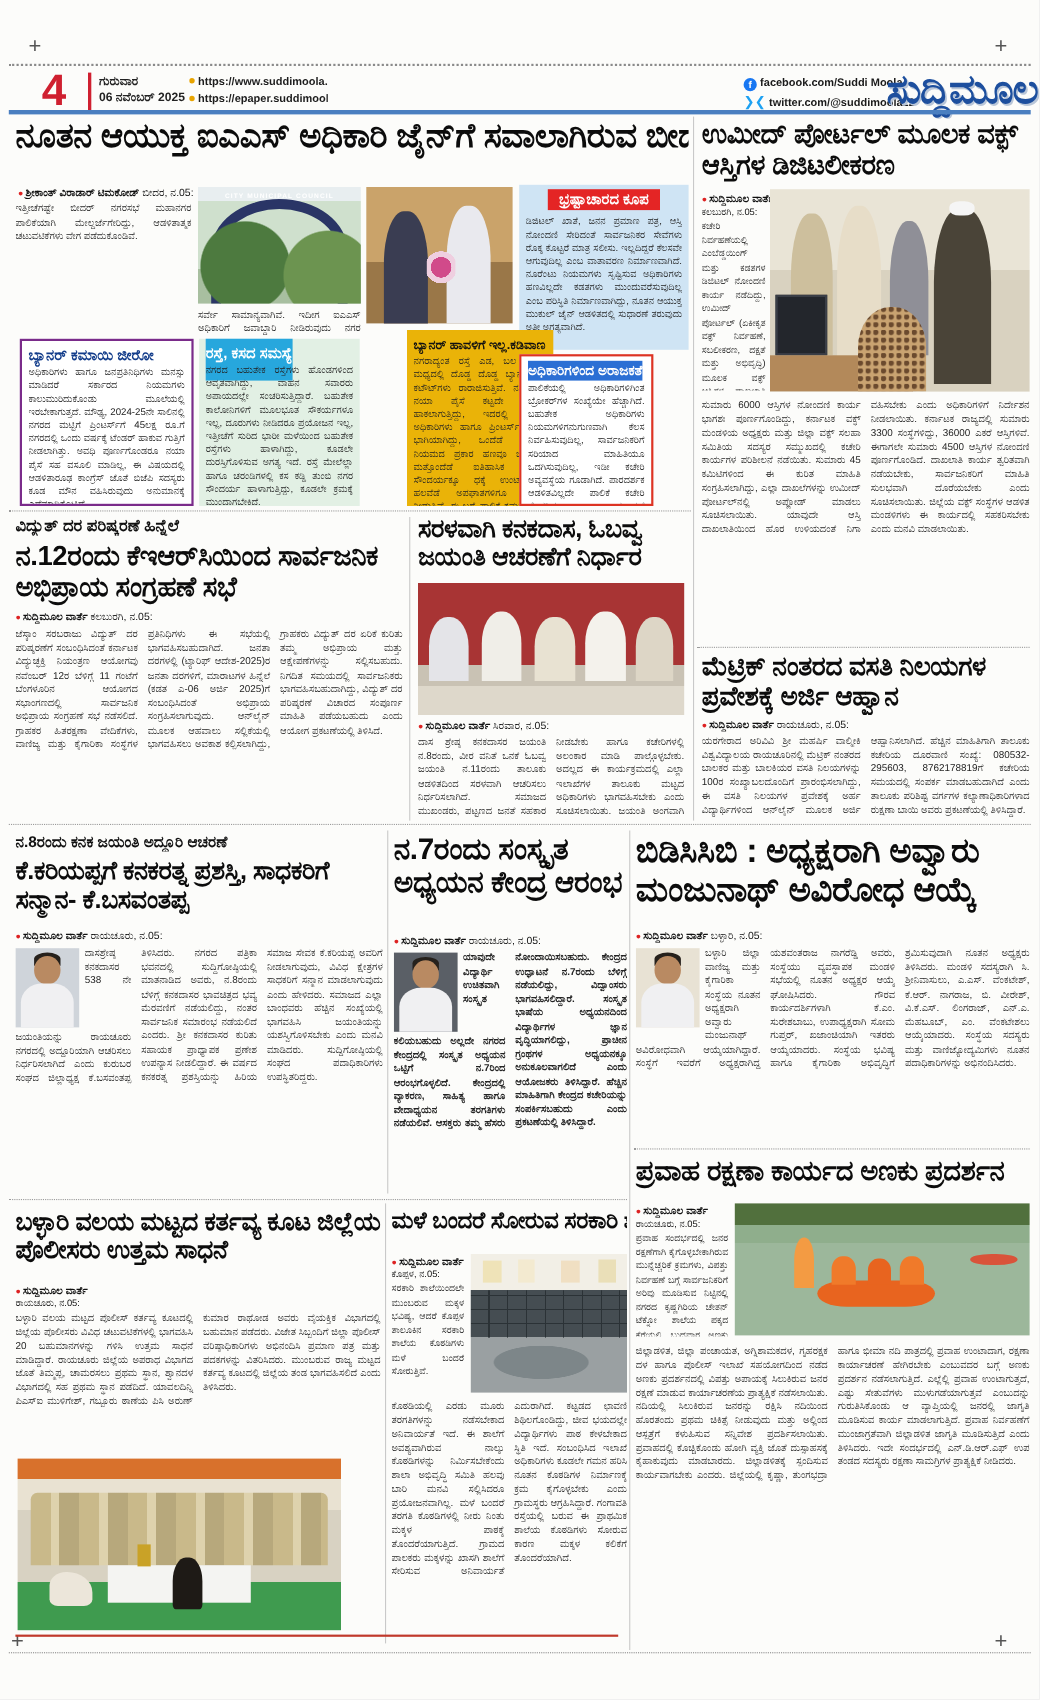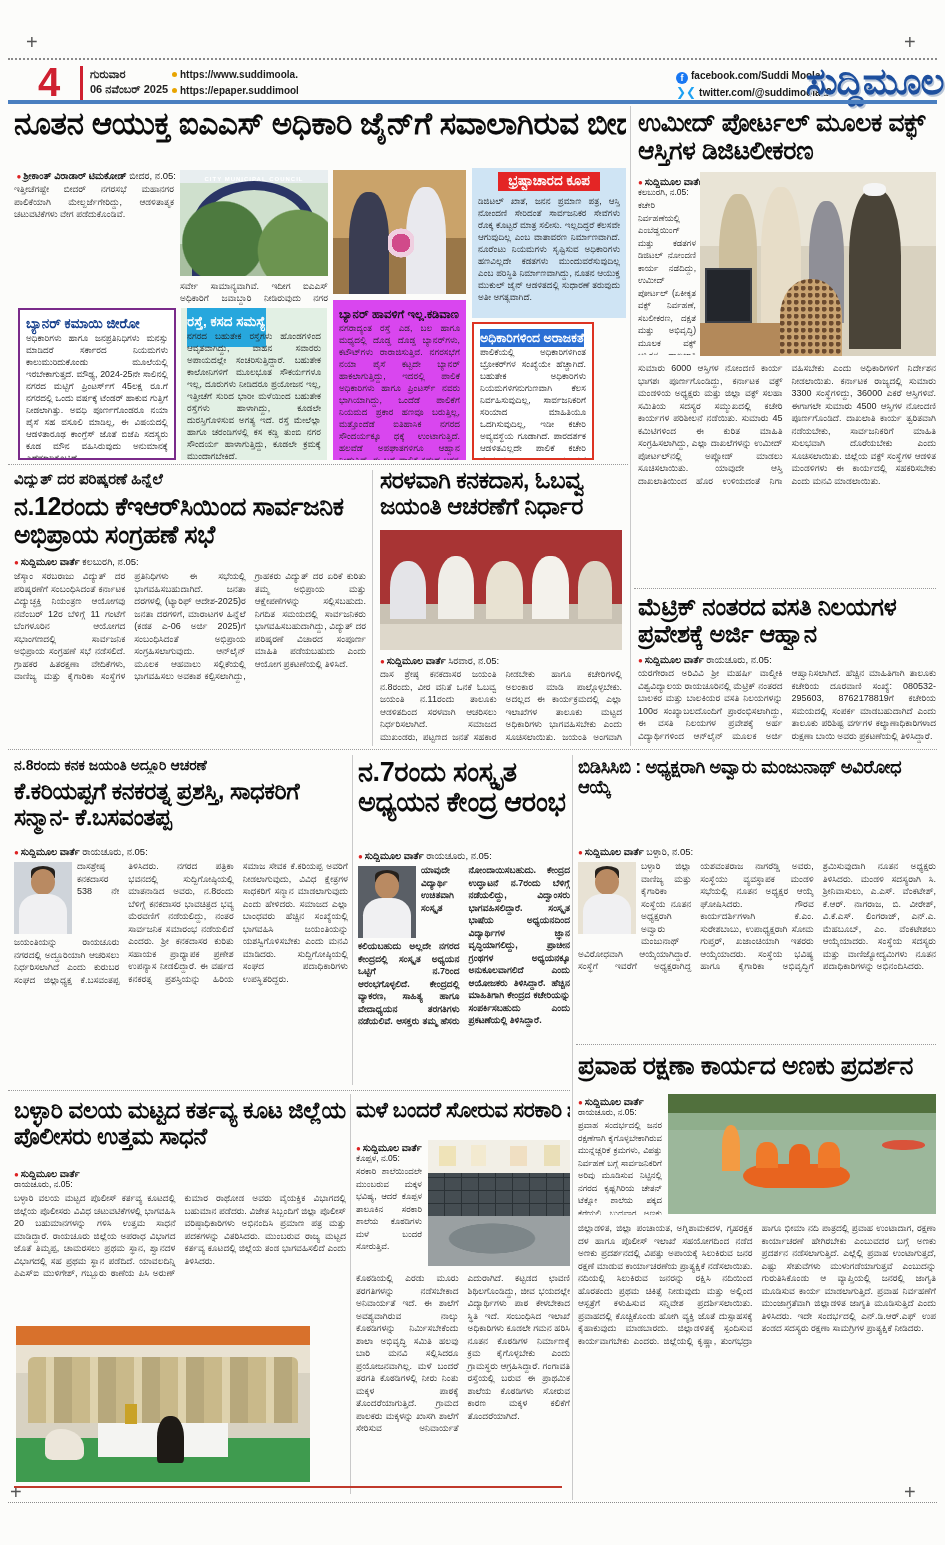--- a/index.html
+++ b/index.html
@@ -39,21 +39,21 @@
   
   .ibox{position:absolute;padding:4px 6px 5px;overflow:hidden;}
   .ibox .bt{font-weight:bold;text-align:center;font-size:13.5px;margin-bottom:4px;line-height:1.1;overflow:hidden;white-space:nowrap;}
   .ibox .bb{font-size:8.8px;line-height:12px;text-align:justify;color:#222;overflow:hidden;}
   .box-banner{background:#fff;border:2px solid #7a2b8a;}
   .box-banner .bt{color:#123c8a;}
   .box-road{background:#e2f0e4;}
   .box-road .bt{background:#27a7dd;color:#fff;padding:18px 0;}
   .box-corrupt{background:#cfe4f4;}
   .box-corrupt .bt{background:#e42525;color:#fff;padding:2px 10px;display:block;width:72%;margin:0 auto 4px;}
-  .box-hoarding{background:#d946ef;}
+  .box-hoarding{background:#eab308;margin-left:37px;}
   .box-hoarding .bt{color:#111;}
   .box-anarchy{background:#fff;border:2px solid #d32;}
   .box-anarchy .bt{background:#2b6fd4;color:#fff;padding:2px 0;}
 
   
   .photo{position:absolute;overflow:hidden;background:#d8d4c8;}
   .photo>div{position:absolute;}
   .ph-gate{background:linear-gradient(180deg,#e8eef0 0 12%,#cfe0cd 12% 70%,#a8bfa0 70% 100%);}
   .ph-gate .arch{left:8%;top:10%;width:84%;height:160%;border:9px solid #2a3566;border-radius:50% 50% 0 0/28% 28% 0 0;}
   .ph-gate .archtext{left:0;top:6%;width:100%;text-align:center;color:#fff;font-size:6px;font-weight:bold;letter-spacing:1px;}
@@ -258,21 +258,21 @@
           <span class="head"></span>
           <span class="shoulder"></span>
         </div>
       <span>ಯಾವುದೇ ವಿದ್ಯಾರ್ಥಿ ಉಚಿತವಾಗಿ ಸಂಸ್ಕೃತ ಕಲಿಯಬಹುದು ಅಲ್ಲದೇ ನಗರದ ಕೇಂದ್ರದಲ್ಲಿ ಸಂಸ್ಕೃತ ಅಧ್ಯಯನ ಒಟ್ಟಿಗೆ ನ.7ರಿಂದ ಆರಂಭಗೊಳ್ಳಲಿದೆ. ಕೇಂದ್ರದಲ್ಲಿ ವ್ಯಾಕರಣ, ಸಾಹಿತ್ಯ ಹಾಗೂ ವೇದಾಧ್ಯಯನ ತರಗತಿಗಳು ನಡೆಯಲಿವೆ. ಆಸಕ್ತರು ತಮ್ಮ ಹೆಸರು ನೋಂದಾಯಿಸಬಹುದು. ಕೇಂದ್ರದ ಉದ್ಘಾಟನೆ ನ.7ರಂದು ಬೆಳಿಗ್ಗೆ ನಡೆಯಲಿದ್ದು, ವಿದ್ವಾಂಸರು ಭಾಗವಹಿಸಲಿದ್ದಾರೆ. ಸಂಸ್ಕೃತ ಭಾಷೆಯ ಅಧ್ಯಯನದಿಂದ ವಿದ್ಯಾರ್ಥಿಗಳ ಜ್ಞಾನ ವೃದ್ಧಿಯಾಗಲಿದ್ದು, ಪ್ರಾಚೀನ ಗ್ರಂಥಗಳ ಅಧ್ಯಯನಕ್ಕೂ ಅನುಕೂಲವಾಗಲಿದೆ ಎಂದು ಆಯೋಜಕರು ತಿಳಿಸಿದ್ದಾರೆ. ಹೆಚ್ಚಿನ ಮಾಹಿತಿಗಾಗಿ ಕೇಂದ್ರದ ಕಚೇರಿಯನ್ನು ಸಂಪರ್ಕಿಸಬಹುದು ಎಂದು ಪ್ರಕಟಣೆಯಲ್ಲಿ ತಿಳಿಸಿದ್ದಾರೆ.</span>
     </div>
   </div>
 
   <div class="vsep" style="left:572px;top:755px;height:745px;"></div>
 
   <div>
-    <div class="hl" style="left:578px;top:757px;width:358px;height:84px;font-size:18px;">ಬಿಡಿಸಿಸಿಬಿ : ಅಧ್ಯಕ್ಷರಾಗಿ ಅವ್ವಾರು ಮಂಜುನಾಥ್ ಅವಿರೋಧ ಆಯ್ಕೆ</div>
+    <div class="hl" style="left:578px;top:757px;width:358px;height:84px;font-size:31px;">ಬಿಡಿಸಿಸಿಬಿ : ಅಧ್ಯಕ್ಷರಾಗಿ ಅವ್ವಾರು ಮಂಜುನಾಥ್ ಅವಿರೋಧ ಆಯ್ಕೆ</div>
     <div class="byline" style="left:578px;top:846px;width:250px;"><span class="dot">●</span><b>ಸುದ್ದಿಮೂಲ ವಾರ್ತೆ</b> <span>ಬಳ್ಳಾರಿ, ನ.05:</span></div>
     <div class="bod cols3" style="left:578px;top:860px;width:358px;height:178px;">
       <div class="portrait" style="background:#e8e2d4;">
           <span class="hair"></span>
           <span class="head"></span>
           <span class="shoulder"></span>
         </div>
       <span>ಬಳ್ಳಾರಿ ಜಿಲ್ಲಾ ವಾಣಿಜ್ಯ ಮತ್ತು ಕೈಗಾರಿಕಾ ಸಂಸ್ಥೆಯ ನೂತನ ಅಧ್ಯಕ್ಷರಾಗಿ ಅವ್ವಾರು ಮಂಜುನಾಥ್ ಅವಿರೋಧವಾಗಿ ಆಯ್ಕೆಯಾಗಿದ್ದಾರೆ. ಸಂಸ್ಥೆಗೆ ಇವರೆಗೆ ಅಧ್ಯಕ್ಷರಾಗಿದ್ದ ಯಶವಂತರಾಜ ನಾಗರೆಡ್ಡಿ ಅವರು, ಸಂಸ್ಥೆಯು ವ್ಯವಸ್ಥಾಪಕ ಮಂಡಳಿ ಸಭೆಯಲ್ಲಿ ನೂತನ ಅಧ್ಯಕ್ಷರ ಆಯ್ಕೆ ಘೋಷಿಸಿದರು. ಗೌರವ ಕಾರ್ಯದರ್ಶಿಗಳಾಗಿ ಕೆ.ಎಂ. ಸುರೇಶಬಾಬು, ಉಪಾಧ್ಯಕ್ಷರಾಗಿ ಸೋಮ ಗುಪ್ತರ್, ಖಜಾಂಚಿಯಾಗಿ ಇತರರು ಆಯ್ಕೆಯಾದರು. ಸಂಸ್ಥೆಯ ಭವಿಷ್ಯ ಹಾಗೂ ಕೈಗಾರಿಕಾ ಅಭಿವೃದ್ಧಿಗೆ ಶ್ರಮಿಸುವುದಾಗಿ ನೂತನ ಅಧ್ಯಕ್ಷರು ತಿಳಿಸಿದರು. ಮಂಡಳಿ ಸದಸ್ಯರಾಗಿ ಸಿ. ಶ್ರೀನಿವಾಸುಲು, ಎ.ಎಸ್. ವೆಂಕಟೇಶ್, ಕೆ.ಆರ್. ನಾಗರಾಜ, ಬಿ. ವೀರೇಶ್, ವಿ.ಕೆ.ಎಸ್. ಲಿಂಗರಾಜ್, ಎನ್.ಎ. ಮೆಹಬೂಬ್, ಎಂ. ವೆಂಕಟೇಶಲು ಆಯ್ಕೆಯಾದರು. ಸಂಸ್ಥೆಯ ಸದಸ್ಯರು ಮತ್ತು ವಾಣಿಜ್ಯೋದ್ಯಮಿಗಳು ನೂತನ ಪದಾಧಿಕಾರಿಗಳನ್ನು ಅಭಿನಂದಿಸಿದರು.</span>
     </div>
   </div>

